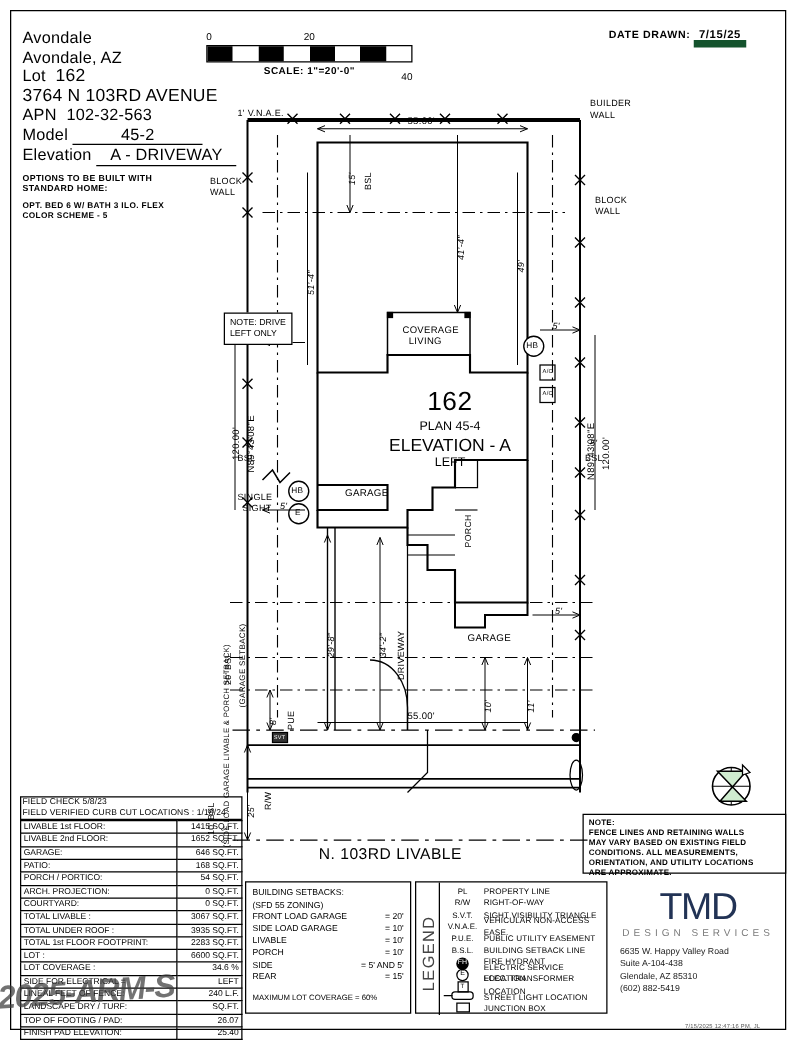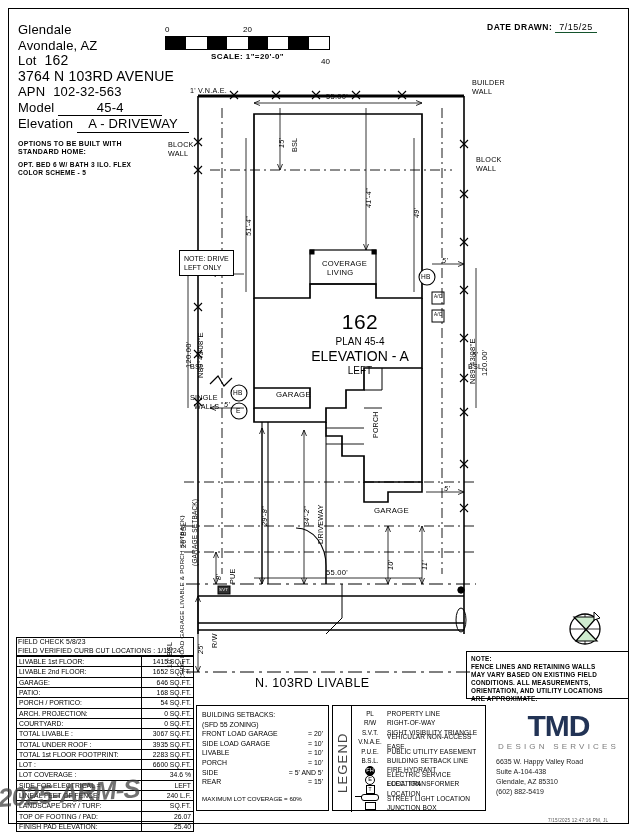--- a/index.html
+++ b/index.html
@@ -23,21 +23,21 @@
   #scale-block{left:165px;top:25px;width:165px;}
   #scale-nums{position:relative;height:11px;font-size:8px;}
   #scale-nums span{position:absolute;top:0;}
   #scale-bar{height:12px;border:1px solid #000;display:flex;}
   #scale-bar i{flex:1;display:block;}
   #scale-bar i:nth-child(odd){background:#000;}
   #scale-cap{text-align:center;font-size:8px;font-weight:bold;margin-top:2px;letter-spacing:.4px;}
 
   
   #date-drawn{left:487px;top:22px;font-size:8.5px;font-weight:bold;letter-spacing:.5px;white-space:nowrap;}
-  #date-drawn .v{border-bottom:1px solid #14532d;padding:0 4px;font-weight:normal;font-size:9px;}
+  #date-drawn .v{border-bottom:6px solid #14532d;padding:0 4px;font-weight:bold;font-size:9px;}
 
   
   #site-plan{left:176px;top:78px;width:350px;height:600px;}
   #site-plan svg{display:block;}
 
   .txt{position:absolute;font-size:7.2px;letter-spacing:.25px;white-space:nowrap;}
   .rot90{transform-origin:0 0;transform:rotate(-90deg);}
   .it{font-style:italic;}
 
   
@@ -84,52 +84,52 @@
   .slglyph{display:inline-block;width:16px;height:5px;border:1px solid #000;border-radius:3px;position:relative;}
   .slglyph:before{content:"";position:absolute;left:-7px;top:1.5px;width:7px;border-top:1px solid #000;}
 
   
   #note-box{left:466px;top:651px;width:163px;height:48px;border:1px solid #000;
             padding:3px 4px;font-size:6.4px;font-weight:bold;line-height:8px;letter-spacing:.2px;}
 
   
   #logo-block{left:488px;top:705px;width:141px;height:106px;}
   #tmd-logo{text-align:center;margin-top:6px;}
-  #tmd-logo .word{font-size:30px;font-weight:bold;letter-spacing:-1px;line-height:30px;}
+  #tmd-logo .word{font-size:30px;font-weight:normal;letter-spacing:-1px;line-height:30px;}
   #tmd-logo .ds{font-size:8px;letter-spacing:3.2px;color:#7b7b7b;margin-top:1px;}
   #addr{margin-top:6px;font-size:7px;line-height:10px;color:#222;padding-left:8px;}
 
   
   #north-arrow{left:564px;top:608px;width:42px;height:42px;}
 
   
   #wm-main{left:-2px;top:778px;font-size:26px;font-weight:bold;color:rgba(60,60,60,.72);
            letter-spacing:-1px;transform:rotate(-4deg);white-space:nowrap;font-style:italic;}
   #plot-stamp{left:548px;top:818px;font-size:4.6px;color:#555;letter-spacing:.2px;white-space:nowrap;}
 </style>
 </head>
 <body>
 
 <div class="abs bx" id="sheet-border"></div>
 
 <div class="abs" id="title-block">
-  <div class="ln big">Glendale</div>
+  <div class="ln big">Avondale</div>
   <div class="ln big">Avondale, AZ</div>
   <div class="ln big">
     <span>Lot</span>
     <span style="font-size:14px;padding-left:4px;">162</span>
   </div>
   <div class="ln" style="font-size:14px;">3764 N 103RD AVENUE</div>
   <div class="ln big">
     <span>APN</span>
     <span style="padding-left:4px;">102-32-563</span>
   </div>
   <div class="ln big">
     <span>Model</span>
-    <span class="ul" style="min-width:96px;text-align:center;">45-4</span>
+    <span class="ul" style="min-width:96px;text-align:center;">45-2</span>
   </div>
   <div class="ln big">
     <span>Elevation</span>
     <span class="ul" style="min-width:104px;text-align:center;font-size:13px;">A - DRIVEWAY</span>
   </div>
   <div class="opts">
     <div>OPTIONS TO BE BUILT WITH</div>
     <div>STANDARD HOME:</div>
   </div>
   <div class="opts2">
@@ -349,21 +349,21 @@
   <div class="txt rot90" style="left:15px;top:488px;font-size:6.4px;">(GARAGE SETBACK)</div>
   <div class="txt rot90" style="left:-10px;top:590px;font-size:7px;">10' BSL</div>
   <div class="txt rot90" style="left:2px;top:600px;font-size:6.2px;">(SIDE LOAD GARAGE LIVABLE &amp; PORCH SETBACK)</div>
 
   <div class="txt" style="left:146px;top:181px;font-size:7.6px;">COVERAGE</div>
   <div class="txt" style="left:151px;top:190px;font-size:7.6px;">LIVING</div>
   <div class="txt" style="left:100px;top:312px;font-size:7.8px;">GARAGE</div>
   <div class="txt" style="left:198px;top:428px;font-size:7.8px;">GARAGE</div>
   <div class="txt rot90" style="left:196px;top:360px;font-size:7px;">PORCH</div>
   <div class="txt" style="left:14px;top:315px;">SINGLE</div>
-  <div class="txt" style="left:18px;top:324px;">WALLS</div>
+  <div class="txt" style="left:18px;top:324px;">SIGHT</div>
 
   <div class="txt" style="left:245px;top:195px;font-size:6.6px;">HB</div>
   <div class="txt" style="left:57px;top:311px;font-size:6.6px;">HB</div>
   <div class="txt" style="left:60px;top:329px;font-size:6.6px;">E</div>
   <div class="txt" style="left:258px;top:216px;font-size:4.6px;">A/C</div>
   <div class="txt" style="left:258px;top:234px;font-size:4.6px;">A/C</div>
   <div class="txt" style="left:43px;top:509px;font-size:4.4px;color:#fff;">SVT</div>
 </div>
 
 <div class="abs" id="lot-id">

